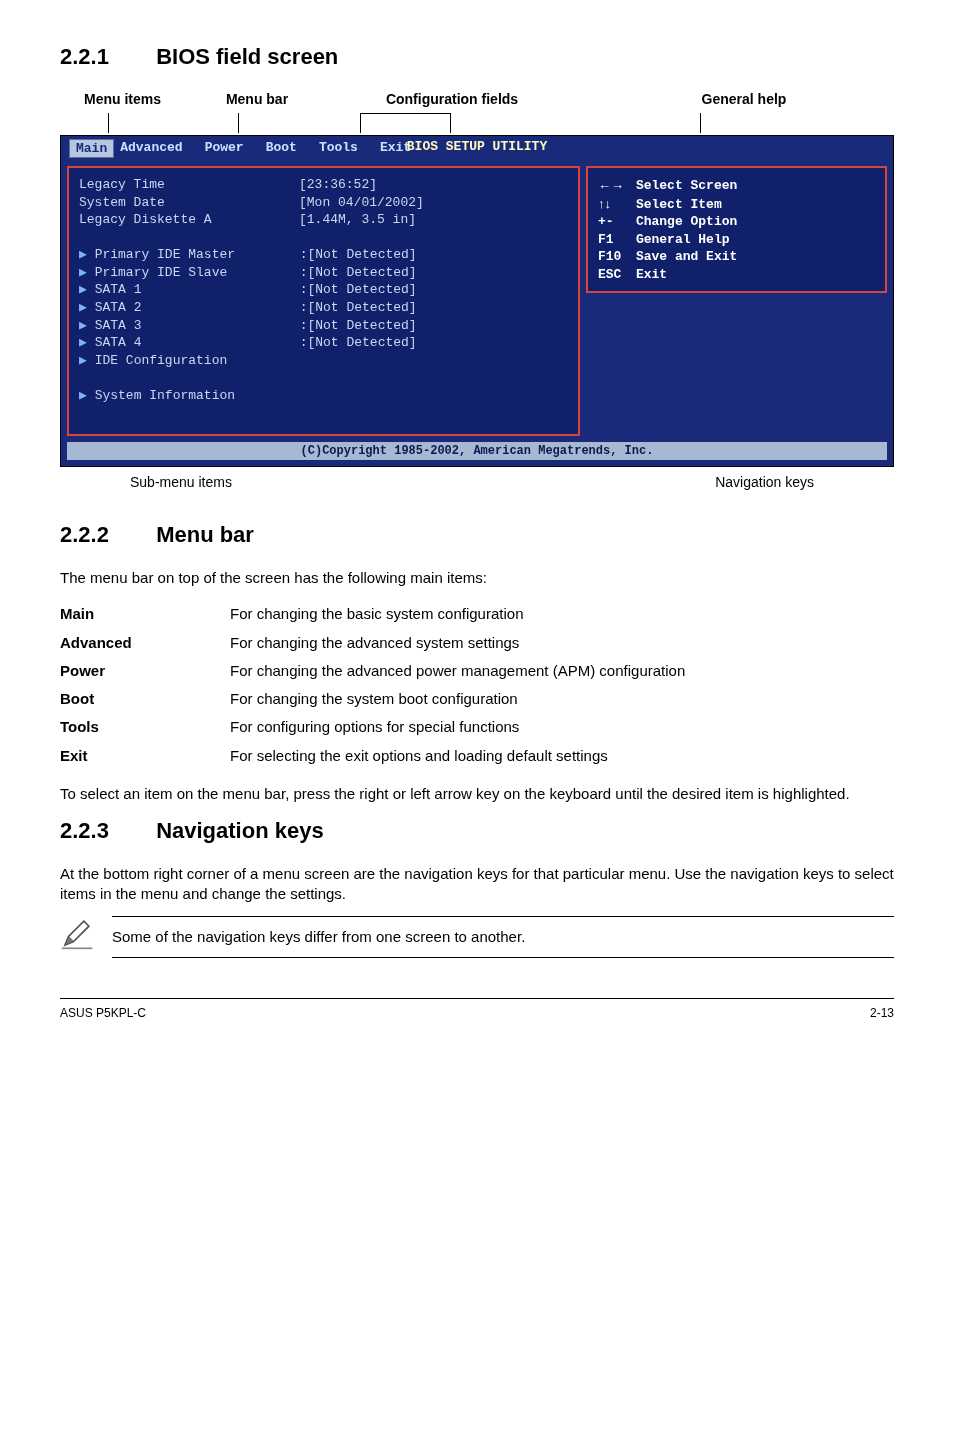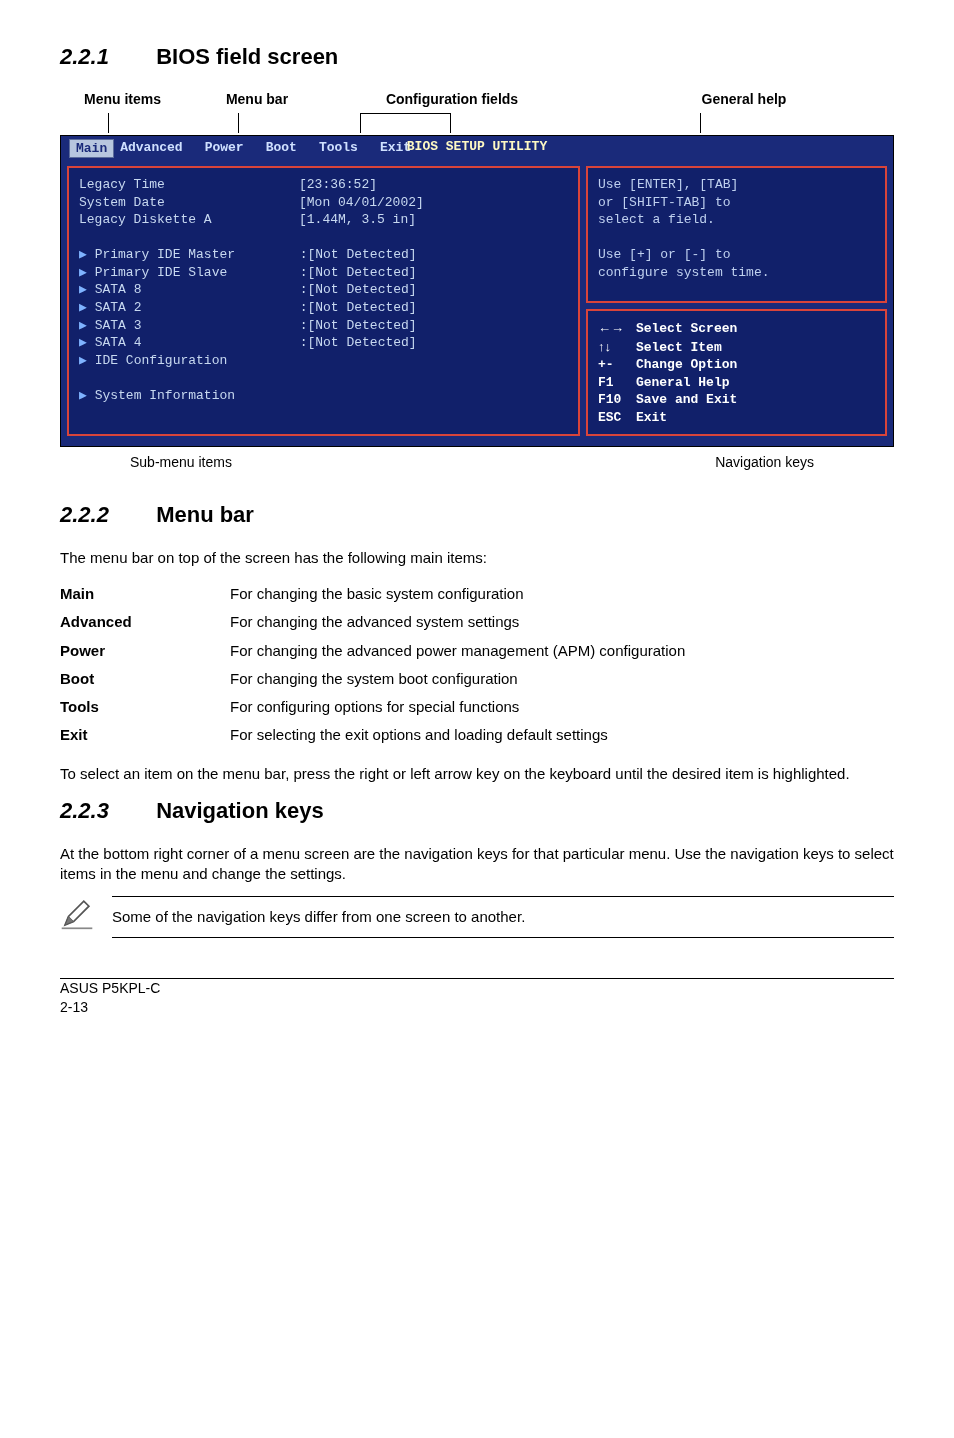--- a/index.html
+++ b/index.html
@@ -10,21 +10,21 @@
     color: #000;
     padding: 30px 60px 20px 60px;
     font-size: 15px;
     line-height: 1.35;
   }
   h2.section-title {
     font-size: 22px;
     font-weight: bold;
     margin: 12px 0 18px 0;
   }
-  h2.section-title .num { display:inline-block; width:90px;font-style:italic; }
+  h2.section-title .num { display:inline-block; width:90px; }
   .labels-row {
     display: flex;
     font-weight: bold;
     font-size: 14px;
     margin-bottom: 4px;
   }
   .labels-row > div { text-align: left; padding-left: 24px; }
   .label-connectors {
     position: relative;
     height: 22px;
@@ -122,25 +122,25 @@
   }
   .body-text { margin: 10px 0 12px 0; }
   table.defs { border-collapse: collapse; width:100%; margin-bottom:14px;}
   table.defs td { vertical-align: top; padding: 4px 0; }
   table.defs td.k { width:170px; font-weight:bold;}
   .note-row { display:flex; align-items:flex-start; gap:18px; margin:12px 0 40px 0;}
   .note-row .pencil svg { width:34px; height:34px; }
   .note-box { border-top:1px solid #000; border-bottom:1px solid #000; padding:10px 0; flex:1;}
   .footer {
     border-top:1px solid #000;
+    padding-top:6px;
     display:flex;
     justify-content:space-between;
-    font-size:14px;
+    font-size:12px;
     margin-top:40px;
-    flex-direction:column;
   }
   .arrow-glyph { font-family: Arial, sans-serif; }
 </style>
 </head>
 <body>
 
 <h2 class="section-title">
   <span class="num">2.2.1</span>
   <span>BIOS field screen</span>
 </h2>
@@ -171,44 +171,39 @@
     <span class="mi">Exit</span>
   </div>
 
   <div class="panels">
     <div class="panel-left"><span><span style="display:inline-block;width:220px">Legacy Time</span><span>[23:36:52]</span></span>
 <span><span style="display:inline-block;width:220px">System Date</span><span>[Mon 04/01/2002]</span></span>
 <span><span style="display:inline-block;width:220px">Legacy Diskette A</span><span>[1.44M, 3.5 in]</span></span>
 
 <span><span class="tri">▶ </span><span style="display:inline-block;width:205px">Primary IDE Master</span><span>:[Not Detected]</span></span>
 <span><span class="tri">▶ </span><span style="display:inline-block;width:205px">Primary IDE Slave</span><span>:[Not Detected]</span></span>
-<span><span class="tri">▶ </span><span style="display:inline-block;width:205px">SATA 8</span><span>:[Not Detected]</span></span>
+<span><span class="tri">▶ </span><span style="display:inline-block;width:205px">SATA 1</span><span>:[Not Detected]</span></span>
 <span><span class="tri">▶ </span><span style="display:inline-block;width:205px">SATA 2</span><span>:[Not Detected]</span></span>
 <span><span class="tri">▶ </span><span style="display:inline-block;width:205px">SATA 3</span><span>:[Not Detected]</span></span>
 <span><span class="tri">▶ </span><span style="display:inline-block;width:205px">SATA 4</span><span>:[Not Detected]</span></span>
 <span><span class="tri">▶ </span><span>IDE Configuration</span></span>
 
 <span><span class="tri">▶ </span><span>System Information</span></span></div>
 
     <div class="panel-right">
-      <div class="box help"><span>Use [ENTER], [TAB]</span>
-<span>or [SHIFT-TAB] to</span>
-<span>select a field.</span>
-
-<span>Use [+] or [-] to</span>
-<span>configure system time.</span></div>
       <div class="box nav"><span class="navline"><span class="navkey arrow-glyph">←→</span><span>Select Screen</span></span>
 <span class="navline"><span class="navkey arrow-glyph">↑↓</span><span>Select Item</span></span>
 <span class="navline"><span class="navkey">+-</span><span>Change Option</span></span>
 <span class="navline"><span class="navkey">F1</span><span>General Help</span></span>
 <span class="navline"><span class="navkey">F10</span><span>Save and Exit</span></span>
 <span class="navline"><span class="navkey">ESC</span><span>Exit</span></span></div>
     </div>
   </div>
 
+  <div class="copyright">(C)Copyright 1985-2002, American Megatrends, Inc.</div>
 </div>
 
 <div class="sub-labels">
   <span style="margin-left:70px">Sub-menu items</span>
   <span style="margin-right:80px">Navigation keys</span>
 </div>
 
 <h2 class="section-title">
   <span class="num">2.2.2</span>
   <span>Menu bar</span>

